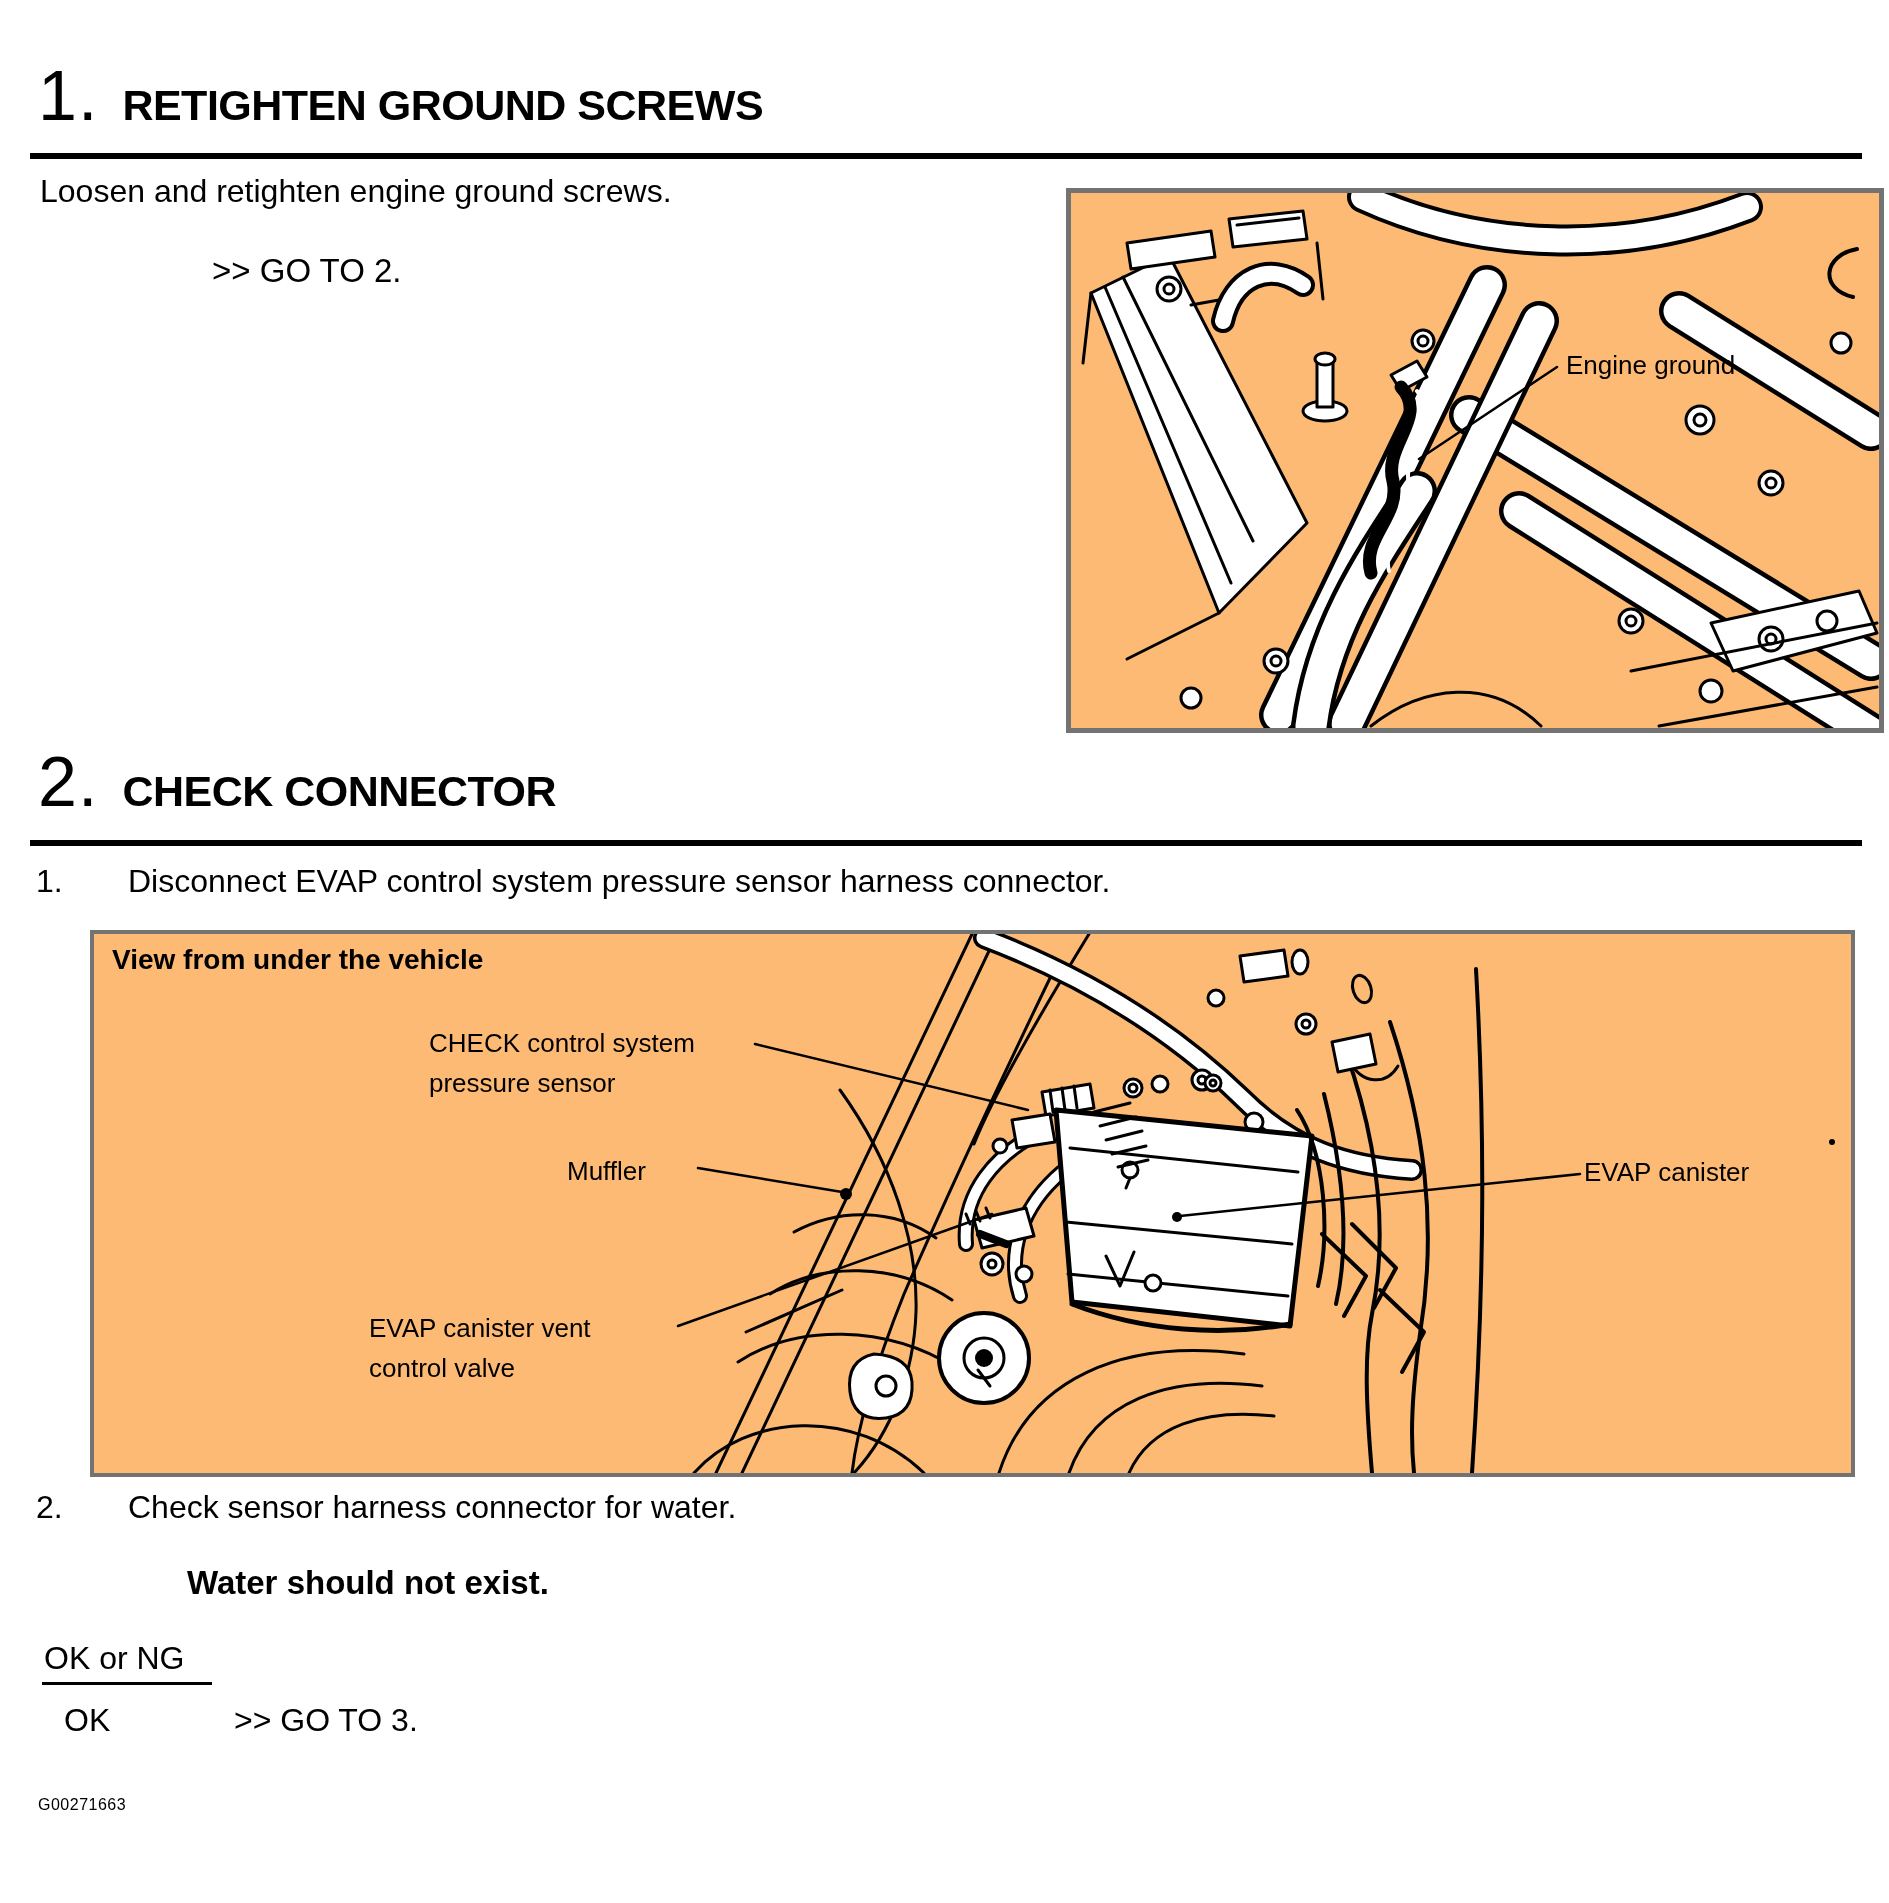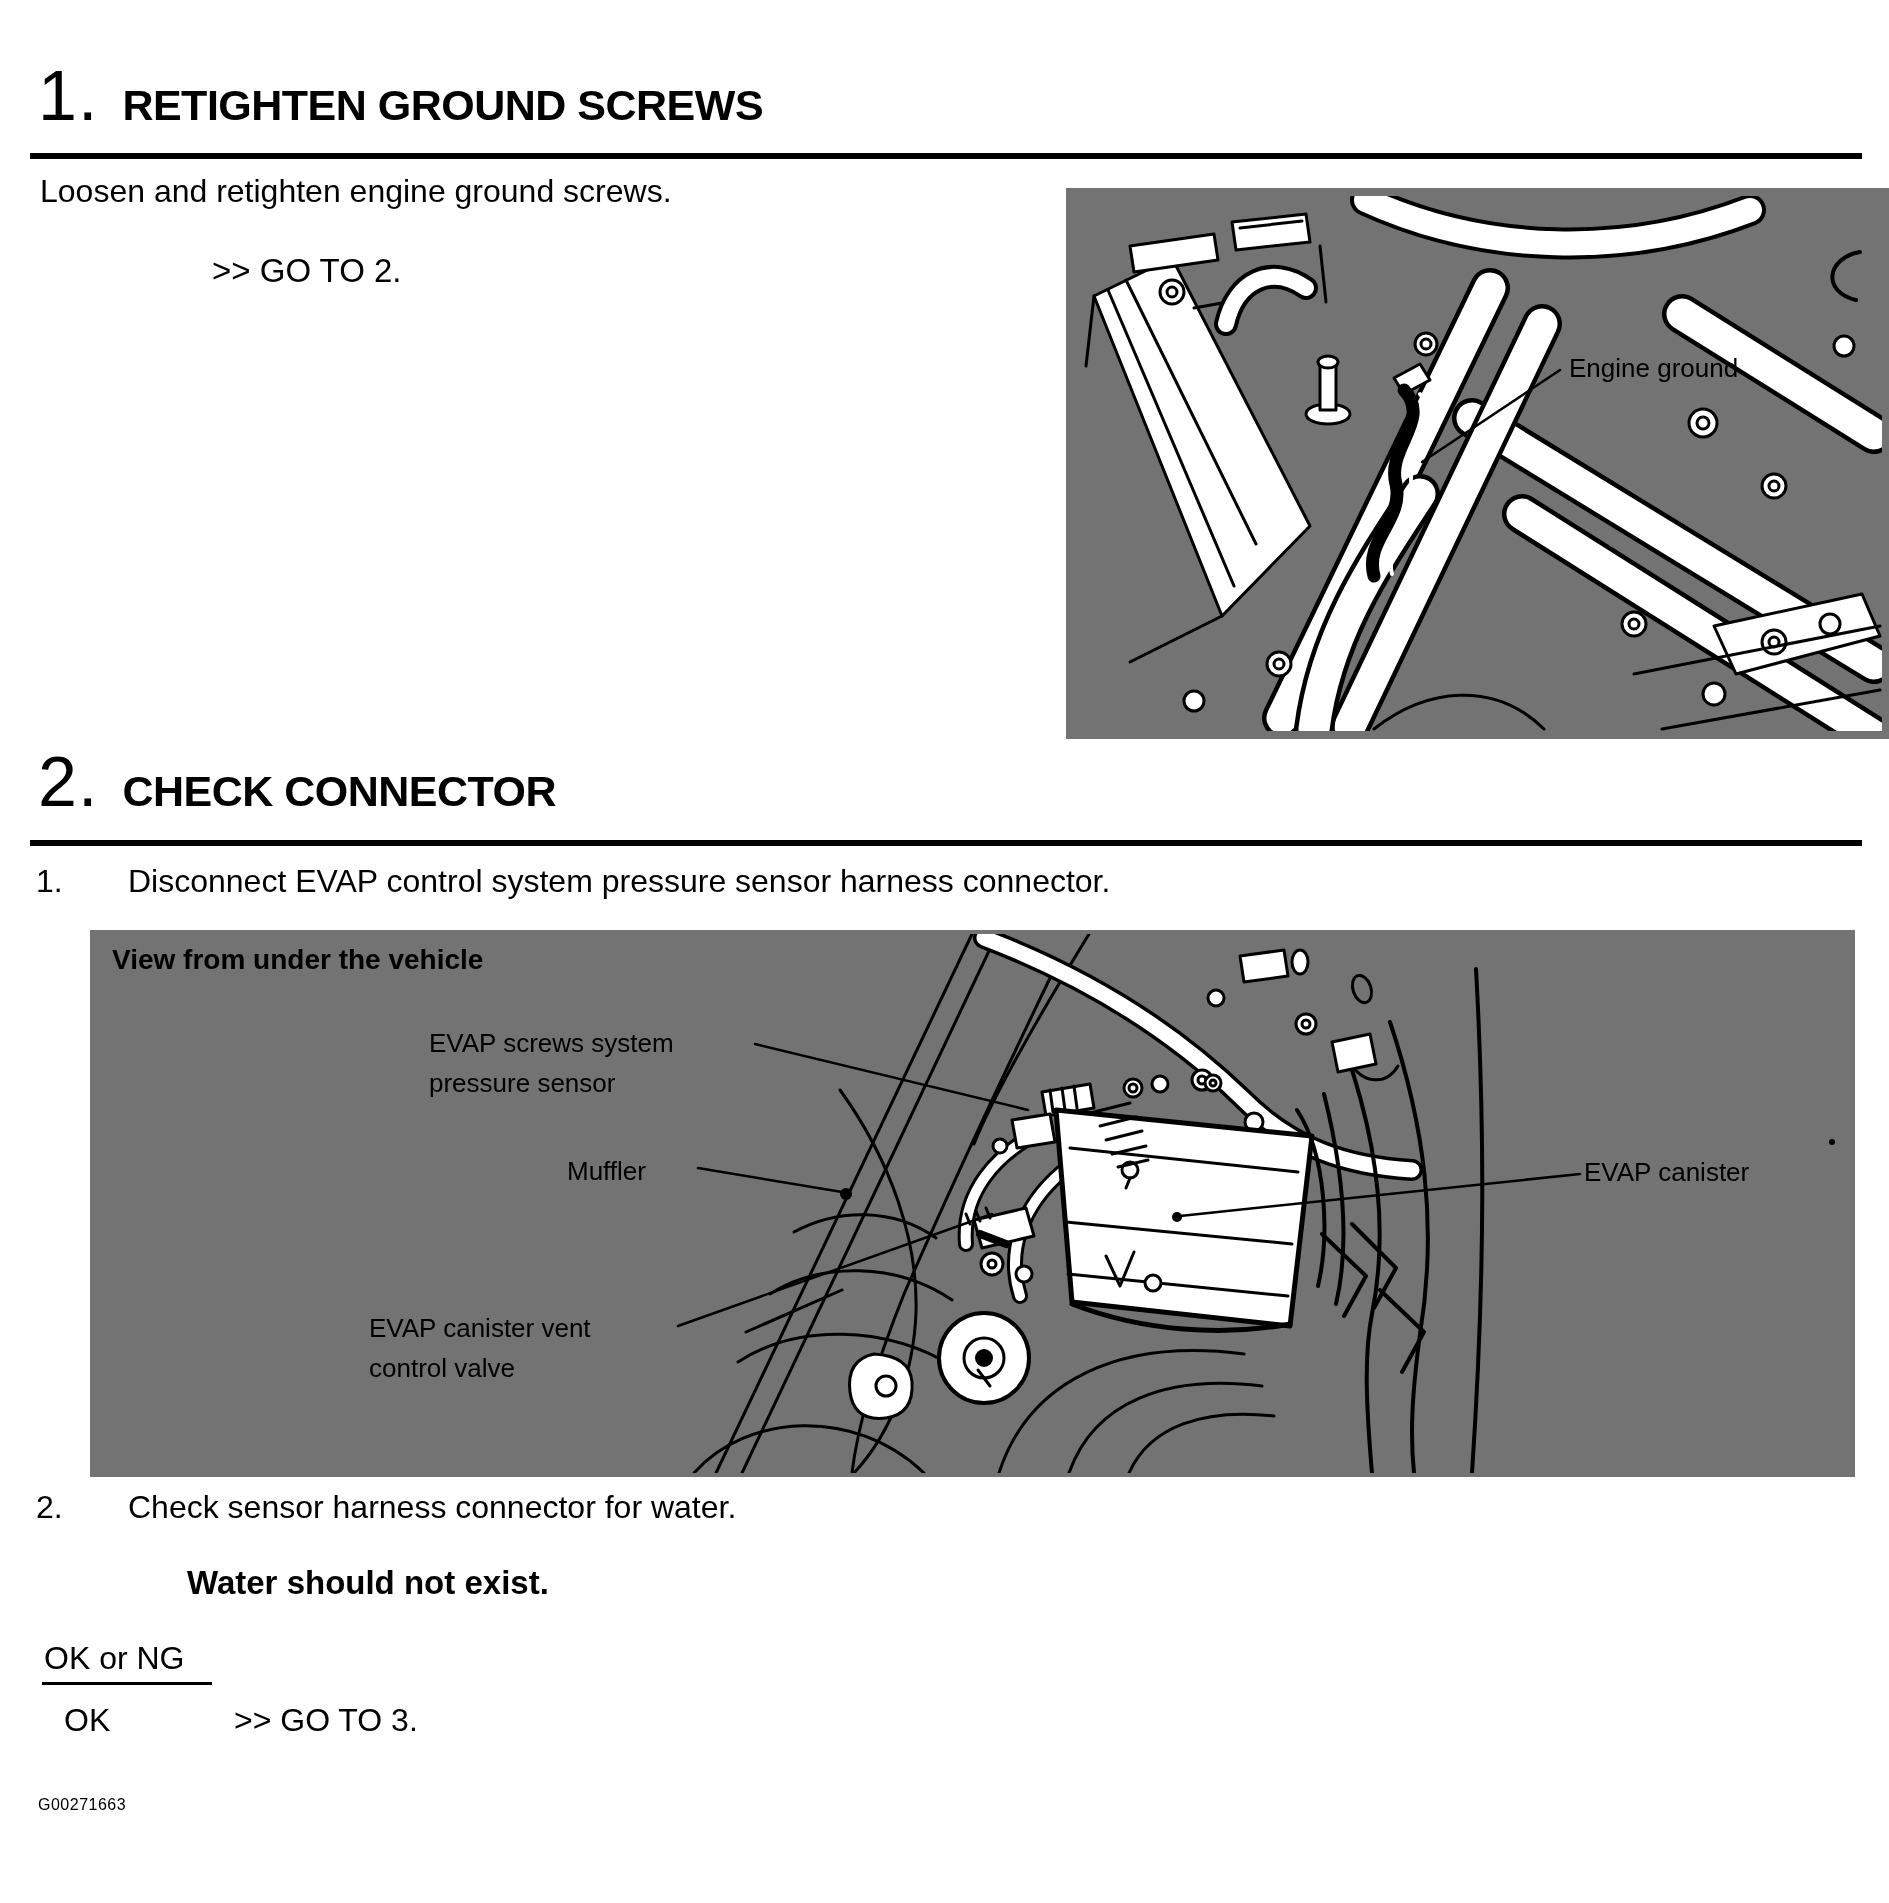--- a/index.html
+++ b/index.html
@@ -14,21 +14,21 @@
   .rule{background:#000;height:6px;}
   .body-text{font-size:32px;line-height:1.2;white-space:nowrap;}
   .action-text{font-size:33px;white-space:nowrap;}
   .substep{display:flex;font-size:32px;line-height:1.2;white-space:nowrap;}
   .substep .num{width:92px;flex:0 0 auto;}
   .emphasis{font-size:33px;font-weight:700;white-space:nowrap;}
   .result-heading{font-size:32px;border-bottom:3px solid #000;padding:0 28px 5px 2px;display:inline-block;}
   .result-row{display:flex;font-size:32px;white-space:nowrap;gap:20px;}
   .result-row .rlabel{width:150px;flex:0 0 auto;}
   .figure-id{font-size:16px;letter-spacing:0.5px;}
-  .fig{background:#737373;border:8px solid #737373;box-sizing:content-box;}
+  .fig{background:#fdba74;border:5px solid #737373;box-sizing:content-box;}
   .fig2{border-width:4px;}
   .fig svg{position:absolute;left:0;top:0;}
   .fig-label{position:absolute;font-size:26px;line-height:1.55;white-space:nowrap;color:#000;}
   .fig-caption{position:absolute;font-size:28px;font-weight:700;white-space:nowrap;}
 </style>
 </head>
 <body>
 
 <div class="page">
 
@@ -265,21 +265,21 @@
           <line x1="604" y1="234" x2="748" y2="258"></line>
             <circle cx="752" cy="260" r="6" fill="#000" stroke="none"></circle>
           <line x1="584" y1="392" x2="898" y2="280"></line>
           <line x1="1486" y1="240" x2="1086" y2="282"></line>
             <circle cx="1083" cy="283" r="5" fill="#000" stroke="none"></circle>
         </g>
       </g>
     </svg>
     <div class="fig-caption" style="left:18px;top:10px;">View from under the vehicle</div>
     <div class="fig-label" style="left:335px;top:89px;">
-      <div>EVAP screws system</div>
+      <div>CHECK control system</div>
       <div>pressure sensor</div>
     </div>
     <div class="fig-label" style="left:473px;top:217px;">Muffler</div>
     <div class="fig-label" style="left:275px;top:374px;">
       <div>EVAP canister vent</div>
       <div>control valve</div>
     </div>
     <div class="fig-label" style="left:1490px;top:218px;">EVAP canister</div>
   </figure>
 

